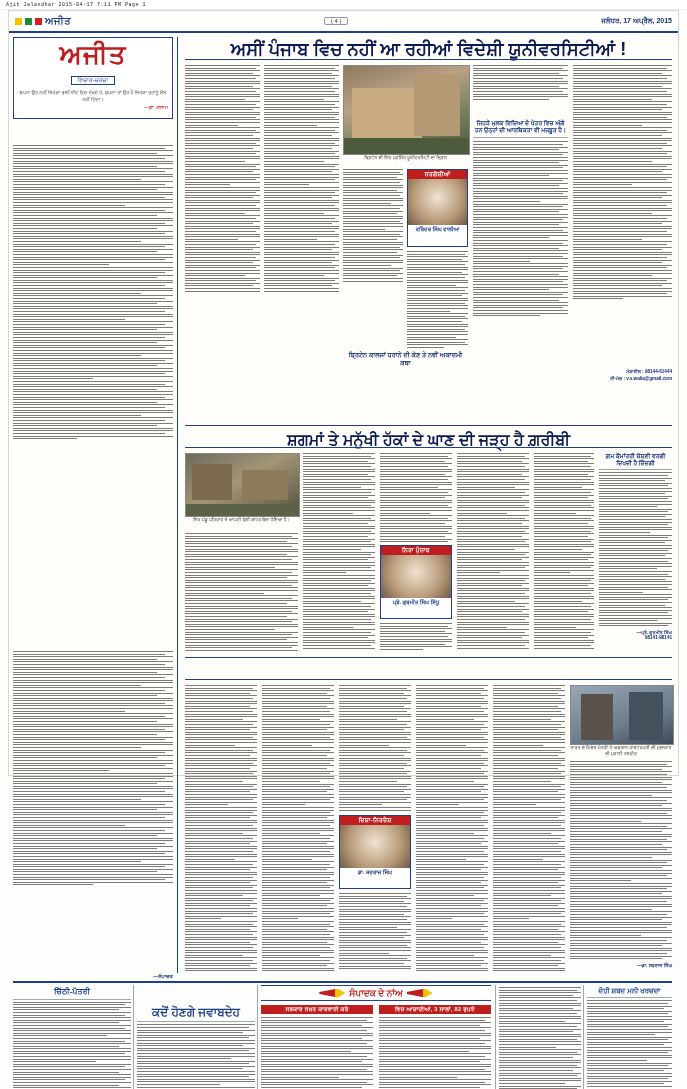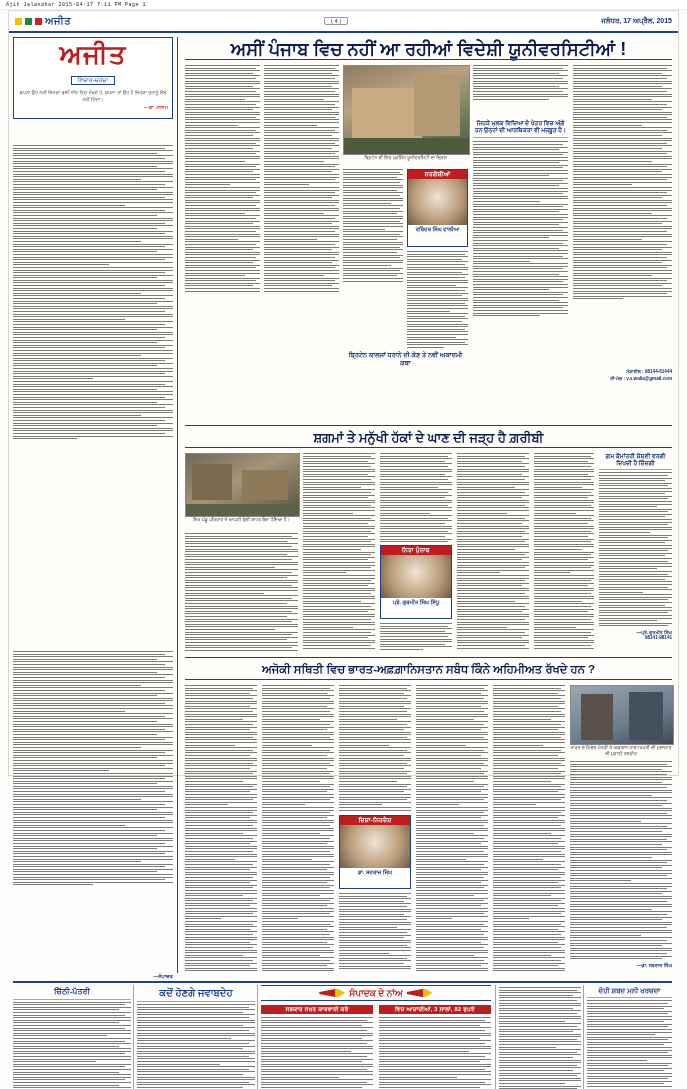--- a/index.html
+++ b/index.html
@@ -805,21 +805,21 @@
           <div class="ln s100"></div>
           <div class="ln s50"></div>
       </div>
       <div class="sig" style="position:absolute;left:564px;top:336px;width:99px;font-size:4.6px;">ਮੋਬਾਈਲ : 98144-61444</div>
       <div class="sig" style="position:absolute;left:564px;top:343px;width:99px;font-size:4.6px;">ਈ-ਮੇਲ : v.s.walia@gmail.com</div>
 
       <div class="smalltitle" style="position:absolute;left:334px;top:318px;width:125px;font-size:6.5px;">ਬ੍ਰਿਟੇਨ ਕਾਲਜਾਂ ਧਰਾਨੇ ਦੀ ਕੋਣ ਤੇ ਨਵੀਂ ਅਕਾਦਮੀ ਕਥਾ</div>
 
       <div class="sep" style="position:absolute;left:176px;top:392px;width:487px;"></div>
 
-      <div class="hdl" style="position:absolute;left:176px;top:398px;width:487px;font-size:13px;">ਸ਼ਗਮਾਂ ਤੇ ਮਨੁੱਖੀ ਹੱਕਾਂ ਦੇ ਘਾਣ ਦੀ ਜੜ੍ਹ ਹੈ ਗ਼ਰੀਬੀ</div>
+      <div class="hdl" style="position:absolute;left:176px;top:398px;width:487px;font-size:16px;">ਸ਼ਗਮਾਂ ਤੇ ਮਨੁੱਖੀ ਹੱਕਾਂ ਦੇ ਘਾਣ ਦੀ ਜੜ੍ਹ ਹੈ ਗ਼ਰੀਬੀ</div>
       <div class="sep" style="position:absolute;left:176px;top:414px;width:487px;"></div>
 
       <div class="photo p2" style="position:absolute;left:176px;top:420px;width:113px;height:62px;">
         <div style="position:absolute;left:6px;top:10px;width:40px;height:36px;background:#7c6a4e;"></div>
         <div style="position:absolute;left:56px;top:16px;width:46px;height:30px;background:#8d7a58;"></div>
         <div style="position:absolute;left:0;bottom:0;width:100%;height:12px;background:#5c6247;"></div>
       </div>
       <div class="caption" style="position:absolute;left:176px;top:484px;width:113px;">ਇਕ ਪੇਂਡੂ ਪਰਿਵਾਰ ਜੋ ਆਪਣੀ ਝੁੱਗੀ ਬਾਹਰ ਬੈਠਾ ਹੋਇਆ ਹੈ।</div>
 
       <div class="lines" style="position:absolute;left:176px;top:500px;width:113px;height:118px;overflow:hidden;">
@@ -1227,21 +1227,20 @@
             <div class="ln s80"></div>
             <div class="ln s100"></div>
             <div class="ln s95"></div>
         </div>
         <div class="sig" style="font-size:4.6px;">—ਪ੍ਰੋ. ਗੁਰਮੀਤ ਸਿੰਘ</div>
         <div class="sig" style="font-size:4.6px;">98141-98141</div>
       </div>
 
       <div class="sep" style="position:absolute;left:176px;top:624px;width:487px;"></div>
 
-      <div class="hdl" style="position:absolute;left:176px;top:630px;width:487px;font-size:11.5px;">ਅਜੋਕੀ ਸਥਿਤੀ ਵਿਚ ਭਾਰਤ-ਅਫ਼ਗ਼ਾਨਿਸਤਾਨ ਸਬੰਧ ਕਿੰਨੇ ਅਹਿਮੀਅਤ ਰੱਖਦੇ ਹਨ ?</div>
       <div class="sep" style="position:absolute;left:176px;top:646px;width:487px;"></div>
 
       <div class="lines" style="position:absolute;left:176px;top:652px;width:72px;height:286px;overflow:hidden;">
         <div class="ln s100"></div>
           <div class="ln s95"></div>
           <div class="ln s100"></div>
           <div class="ln s90"></div>
         <div class="ln s100"></div>
           <div class="ln s95"></div>
           <div class="ln s100"></div>
@@ -1913,21 +1912,21 @@
             <div class="ln s95"></div>
             <div class="ln s100"></div>
           <div class="ln s90"></div>
             <div class="ln s100"></div>
 
         </div>
 
       </div>
 
       <div style="position:absolute;left:128px;top:954px;width:118px;">
-        <div class="smalltitle" style="color:#1d3f8f;font-size:10px;">ਕਦੋਂ ਹੋਣਗੇ ਜਵਾਬਦੇਹ</div>
+        <div class="smalltitle" style="color:#1d3f8f;font-size:12px;margin-top:18px;">ਕਦੋਂ ਹੋਣਗੇ ਜਵਾਬਦੇਹ</div>
         <div class="thin" style="margin:2px 0;"></div>
         <div class="lines" style="height:118px;overflow:hidden;">
           <div class="ln s100"></div>
             <div class="ln s95"></div>
             <div class="ln s100"></div>
             <div class="ln s90"></div>
           <div class="ln s100"></div>
             <div class="ln s95"></div>
             <div class="ln s100"></div>
             <div class="ln s100"></div>

